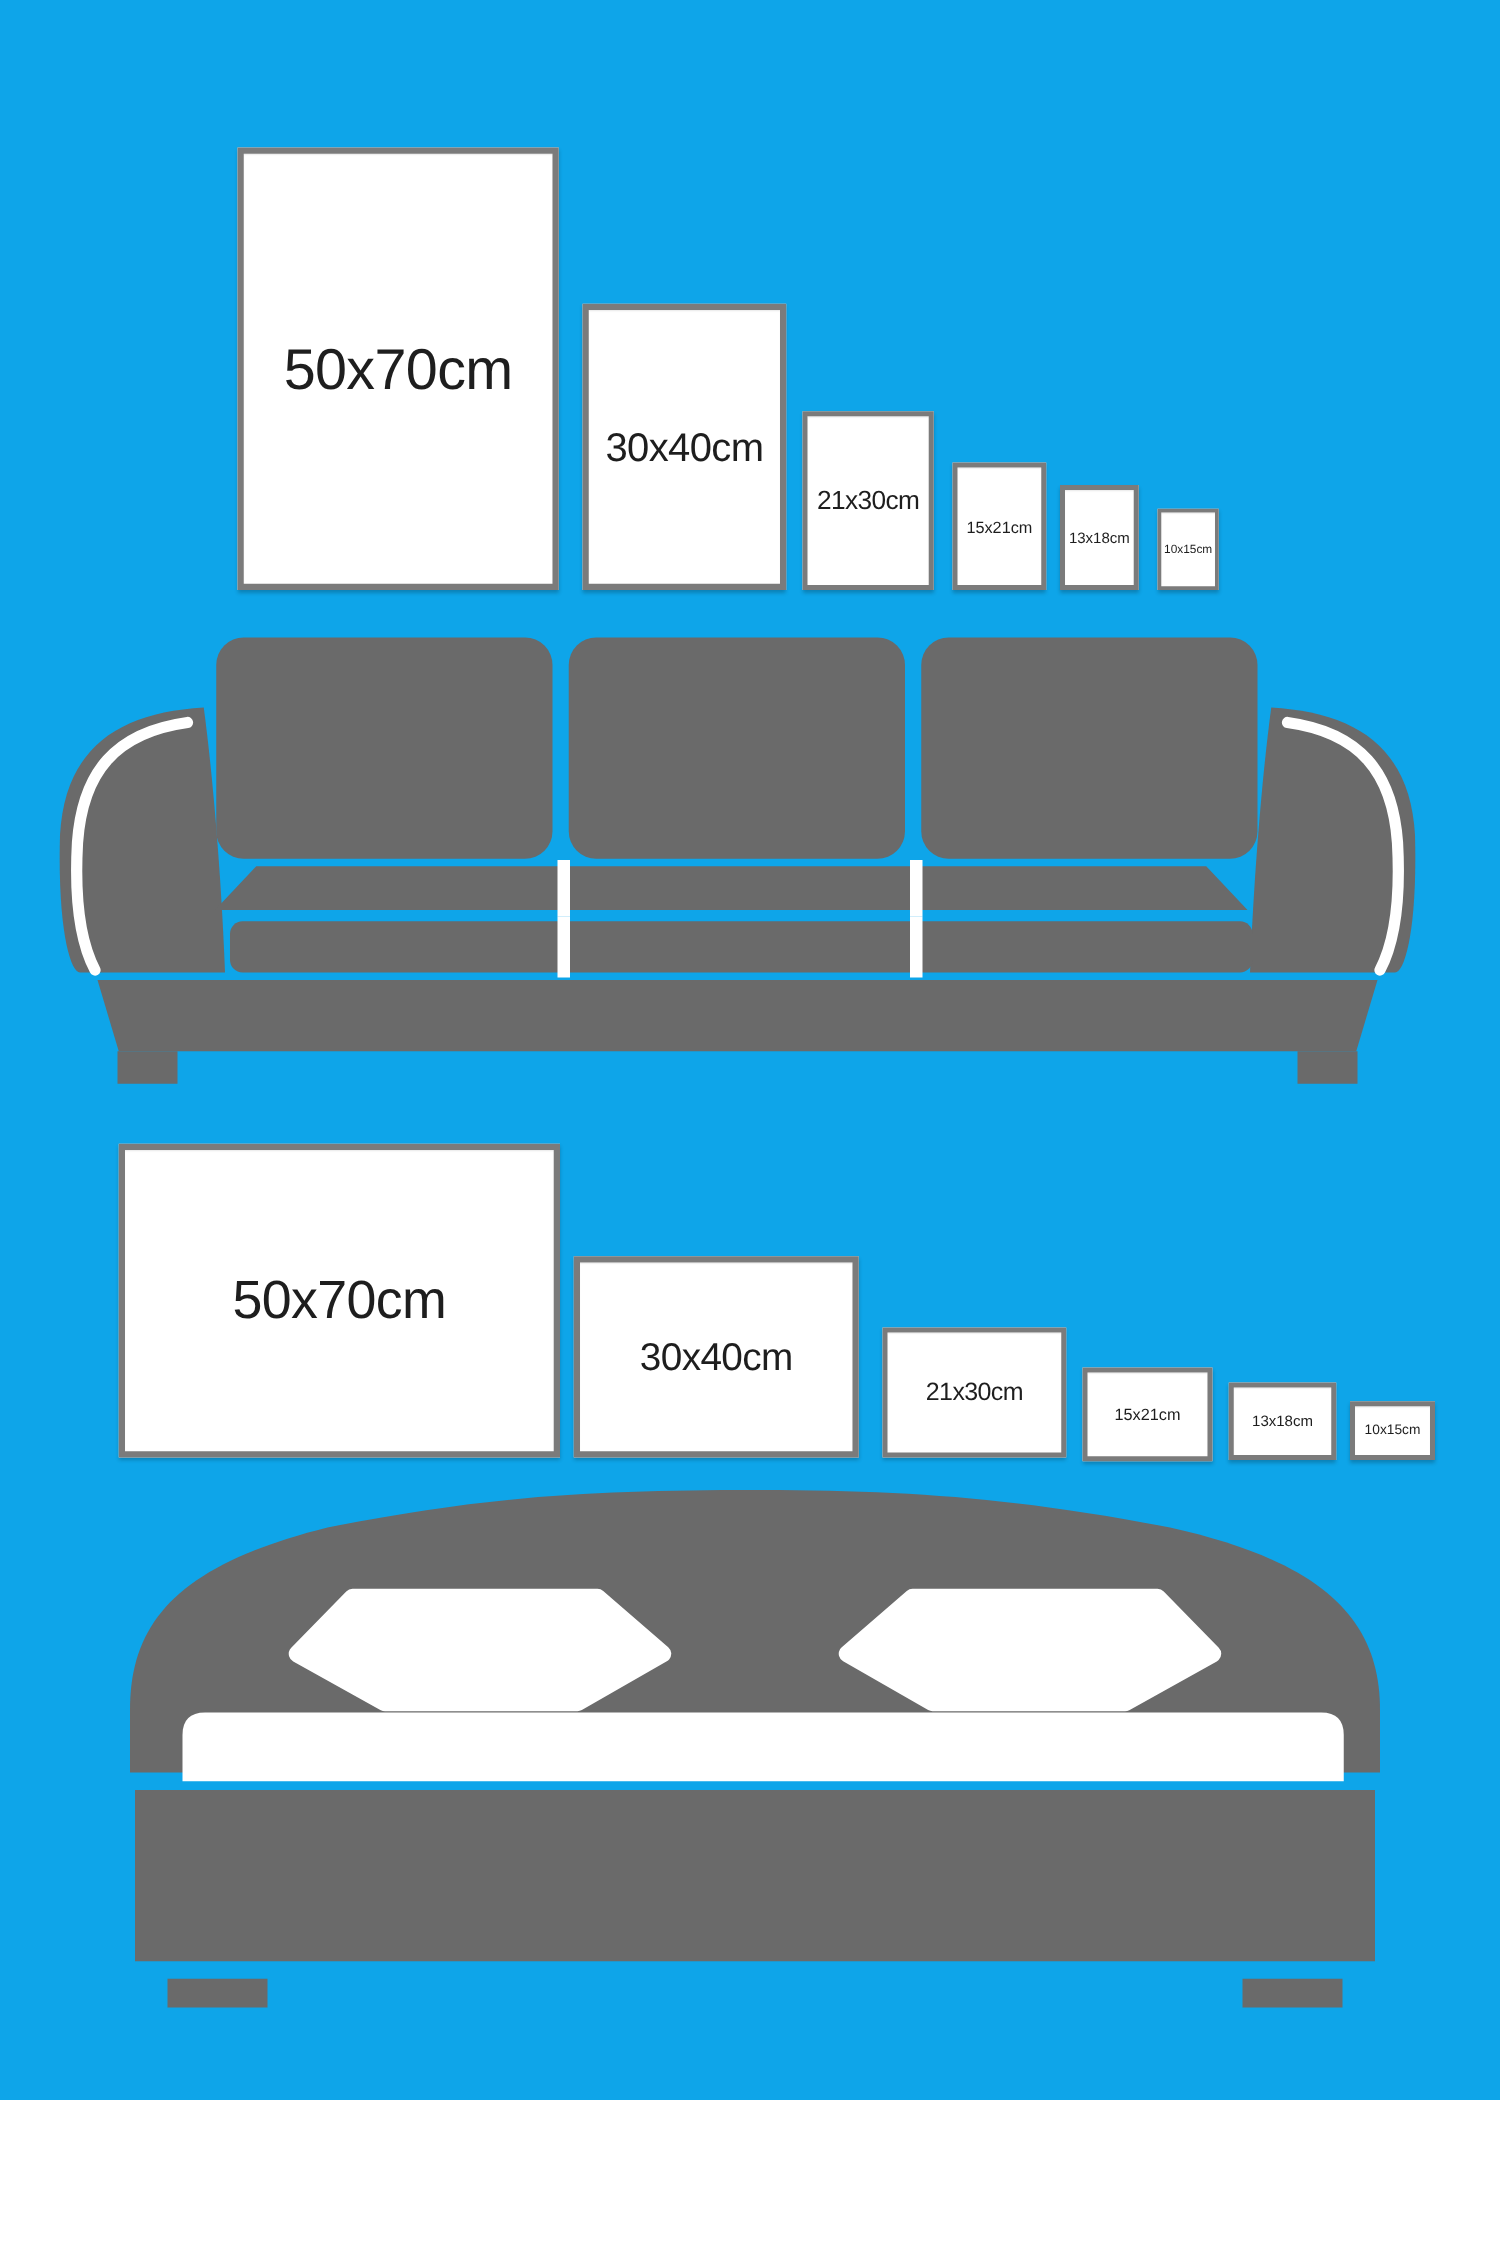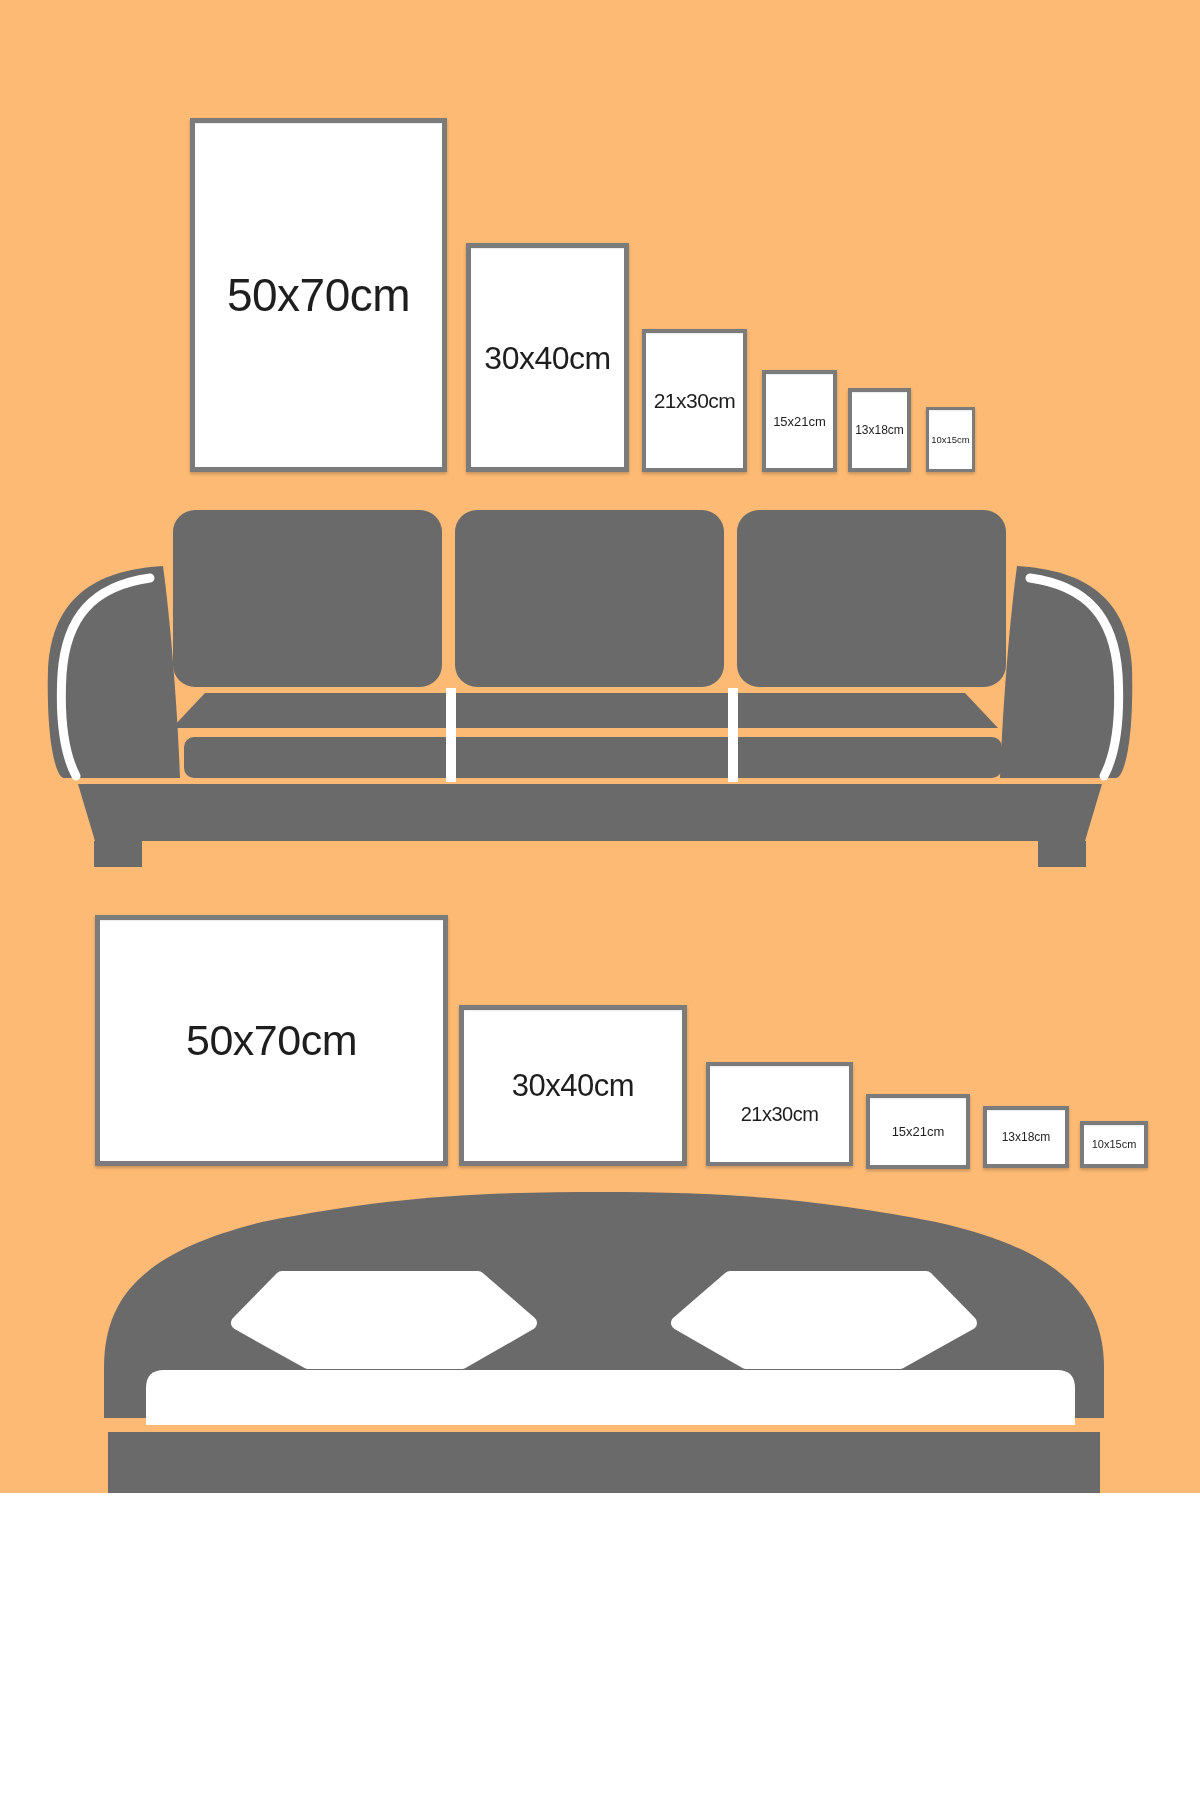--- a/index.html
+++ b/index.html
@@ -4,22 +4,22 @@
 <style>
   html, body {
     margin: 0;
     padding: 0;
     background: #ffffff;
     font-family: "Liberation Sans", sans-serif;
   }
   .canvas {
     position: relative;
     width: 1200px;
-    height: 1493px;
-    background: #fdba74;
+    height: 1680px;
+    background: #0ea5e9;
     overflow: hidden;
   }
   
   .frame {
     position: absolute;
     box-sizing: border-box;
     background: #ffffff;
     border-style: solid;
     border-color: #7b7b7b;
     box-shadow: 0 2px 3px rgba(0,0,0,0.22), inset 0 1px 1px rgba(0,0,0,0.08);

